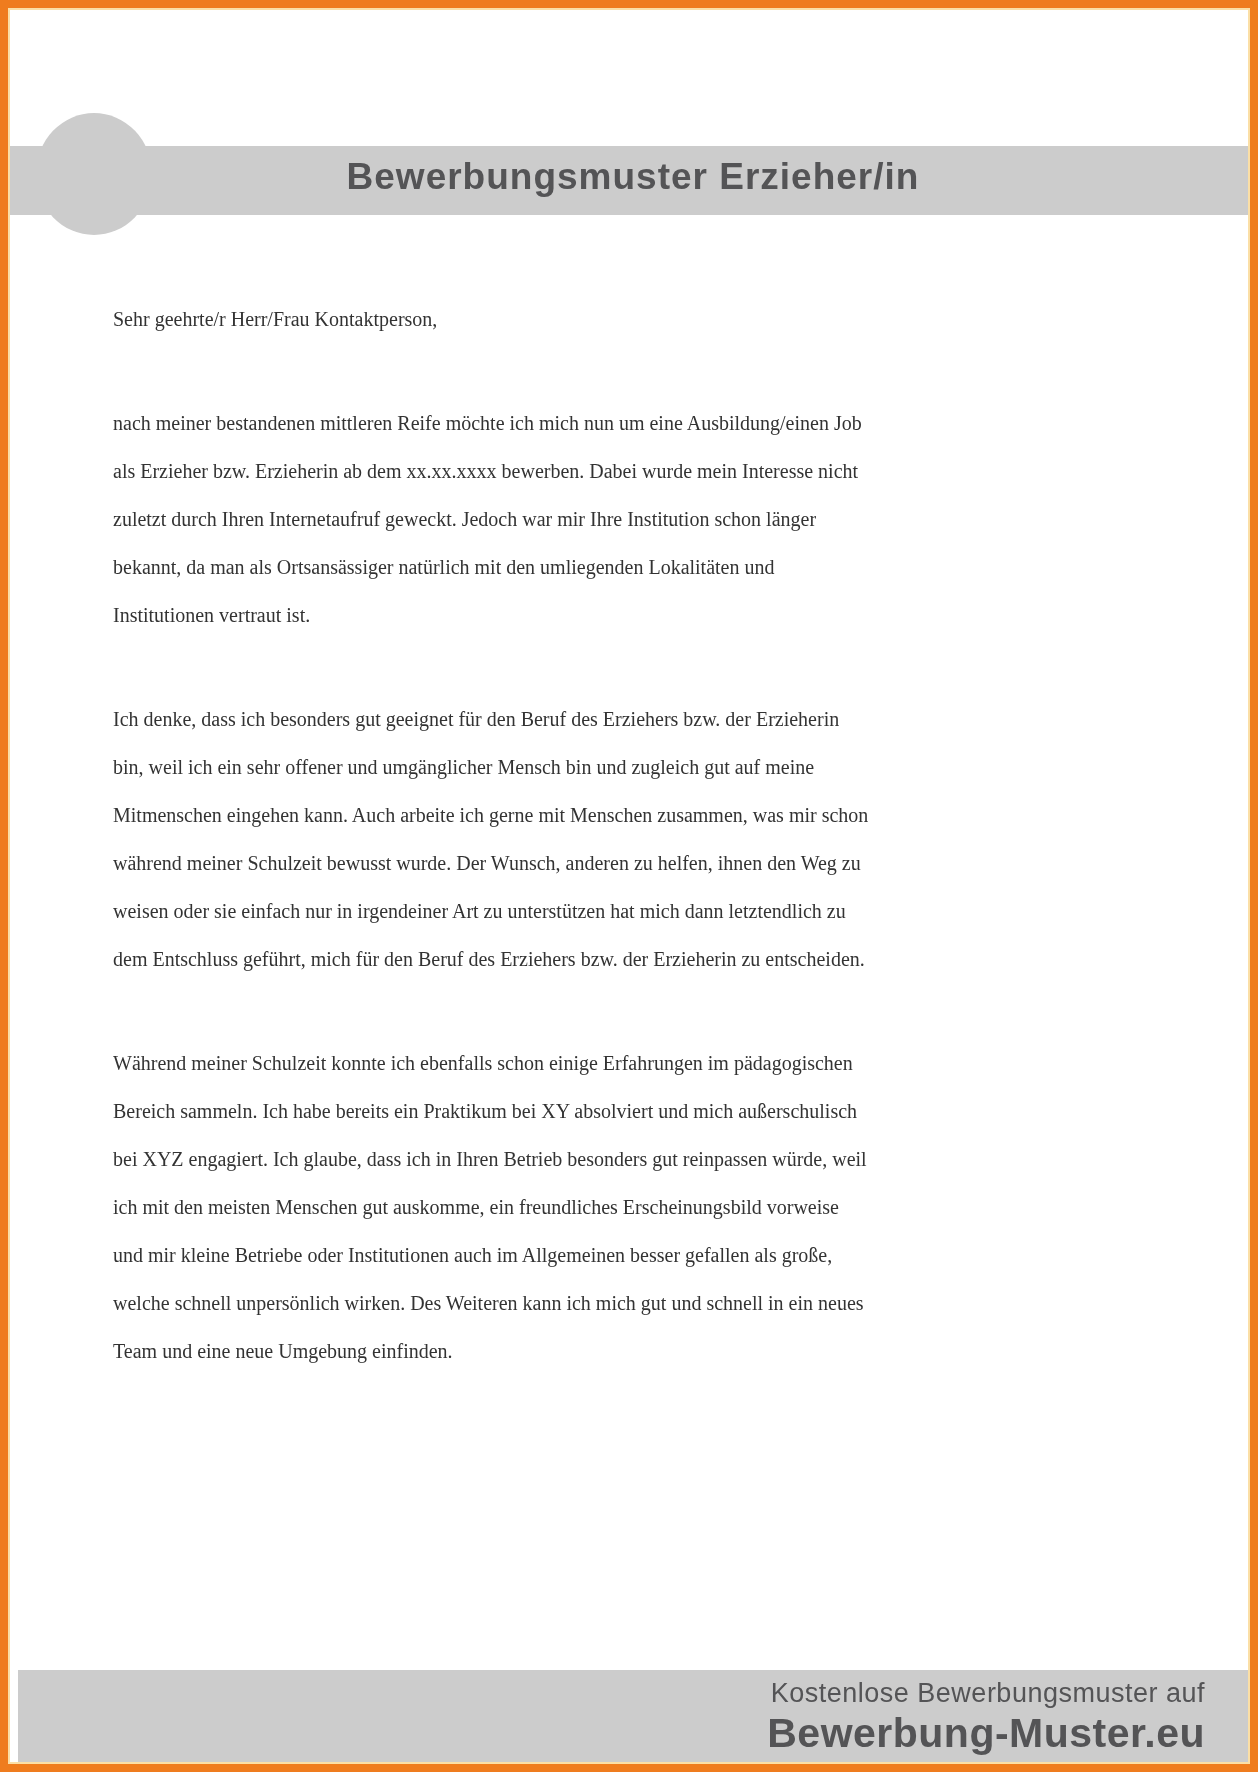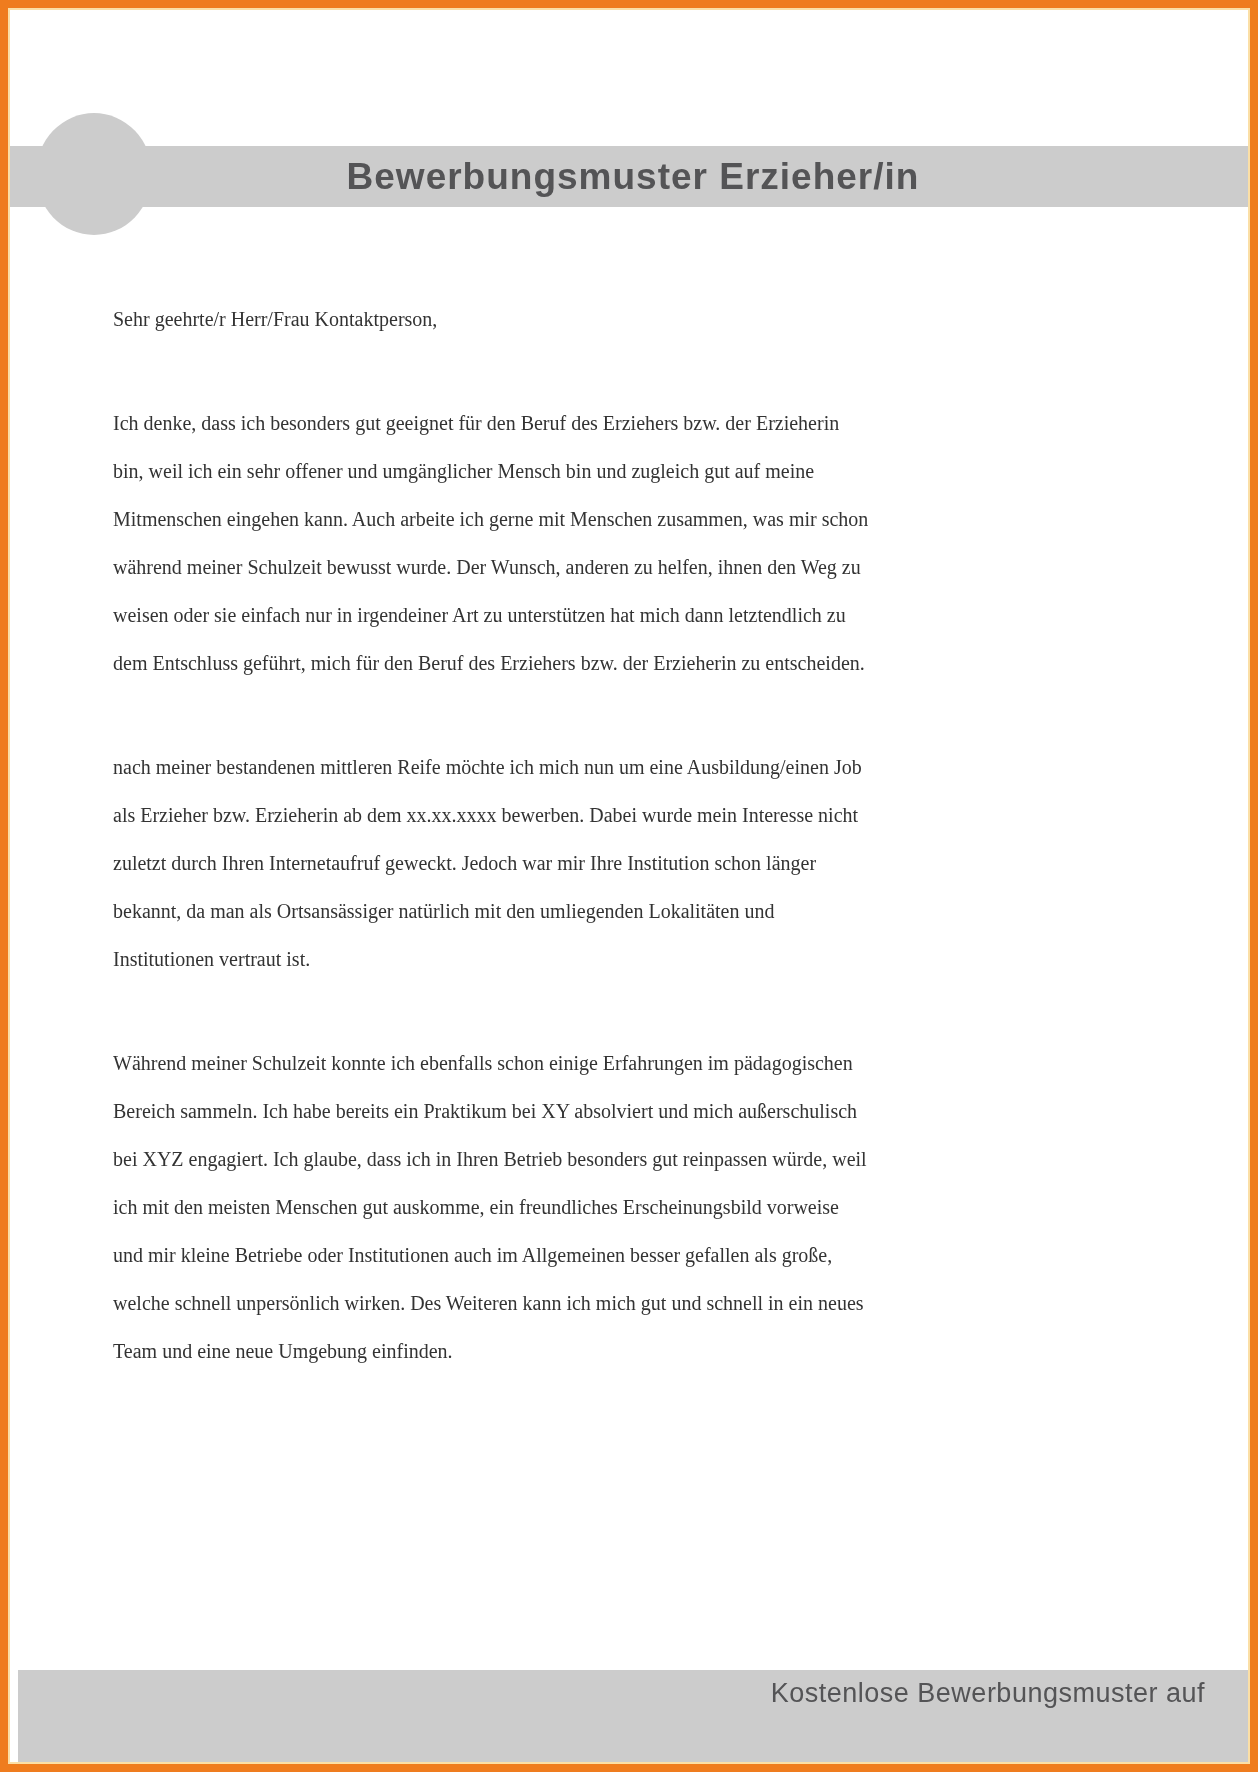--- a/index.html
+++ b/index.html
@@ -22,21 +22,21 @@
   .header-circle{
     position:absolute;
     left:26px;top:103px;
     width:116px;height:122px;
     border-radius:50%;
     background:var(--band-gray, #CCCCCC);
   }
   .header-band{
     position:absolute;
     left:0;right:0;top:136px;
-    height:61px;
+    height:69px;
     background:var(--band-gray, #CCCCCC);
     padding-left:8px;
   }
   .title{
     margin:0;
     text-align:center;
     font-size:37px;
     font-weight:700;
     letter-spacing:1px;
     line-height:61px;
@@ -85,38 +85,39 @@
   <div class="page-inner">
 
     <div class="header-circle"></div>
 
     <div class="header-band">
       <h1 class="title">Bewerbungsmuster Erzieher/in</h1>
     </div>
 
     <div class="letter-body">
       <p class="salutation">Sehr geehrte/r Herr/Frau Kontaktperson,</p>
+      <p class="para">nach meiner bestandenen mittleren Reife möchte ich mich nun um eine Ausbildung/einen Job
+als Erzieher bzw. Erzieherin ab dem xx.xx.xxxx bewerben. Dabei wurde mein Interesse nicht
+zuletzt durch Ihren Internetaufruf geweckt. Jedoch war mir Ihre Institution schon länger
+bekannt, da man als Ortsansässiger natürlich mit den umliegenden Lokalitäten und
+Institutionen vertraut ist.</p>
       <p class="para">Ich denke, dass ich besonders gut geeignet für den Beruf des Erziehers bzw. der Erzieherin
 bin, weil ich ein sehr offener und umgänglicher Mensch bin und zugleich gut auf meine
 Mitmenschen eingehen kann. Auch arbeite ich gerne mit Menschen zusammen, was mir schon
 während meiner Schulzeit bewusst wurde. Der Wunsch, anderen zu helfen, ihnen den Weg zu
 weisen oder sie einfach nur in irgendeiner Art zu unterstützen hat mich dann letztendlich zu
 dem Entschluss geführt, mich für den Beruf des Erziehers bzw. der Erzieherin zu entscheiden.</p>
-      <p class="para">nach meiner bestandenen mittleren Reife möchte ich mich nun um eine Ausbildung/einen Job
-als Erzieher bzw. Erzieherin ab dem xx.xx.xxxx bewerben. Dabei wurde mein Interesse nicht
-zuletzt durch Ihren Internetaufruf geweckt. Jedoch war mir Ihre Institution schon länger
-bekannt, da man als Ortsansässiger natürlich mit den umliegenden Lokalitäten und
-Institutionen vertraut ist.</p>
       <p class="para">Während meiner Schulzeit konnte ich ebenfalls schon einige Erfahrungen im pädagogischen
 Bereich sammeln. Ich habe bereits ein Praktikum bei XY absolviert und mich außerschulisch
 bei XYZ engagiert. Ich glaube, dass ich in Ihren Betrieb besonders gut reinpassen würde, weil
 ich mit den meisten Menschen gut auskomme, ein freundliches Erscheinungsbild vorweise
 und mir kleine Betriebe oder Institutionen auch im Allgemeinen besser gefallen als große,
 welche schnell unpersönlich wirken. Des Weiteren kann ich mich gut und schnell in ein neues
 Team und eine neue Umgebung einfinden.</p>
     </div>
 
     <div class="footer-band">
       <div class="footer-tagline">Kostenlose Bewerbungsmuster auf</div>
+      <div class="footer-brand">Bewerbung-Muster.eu</div>
     </div>
 
   </div>
 </div>
 
 </body></html>

